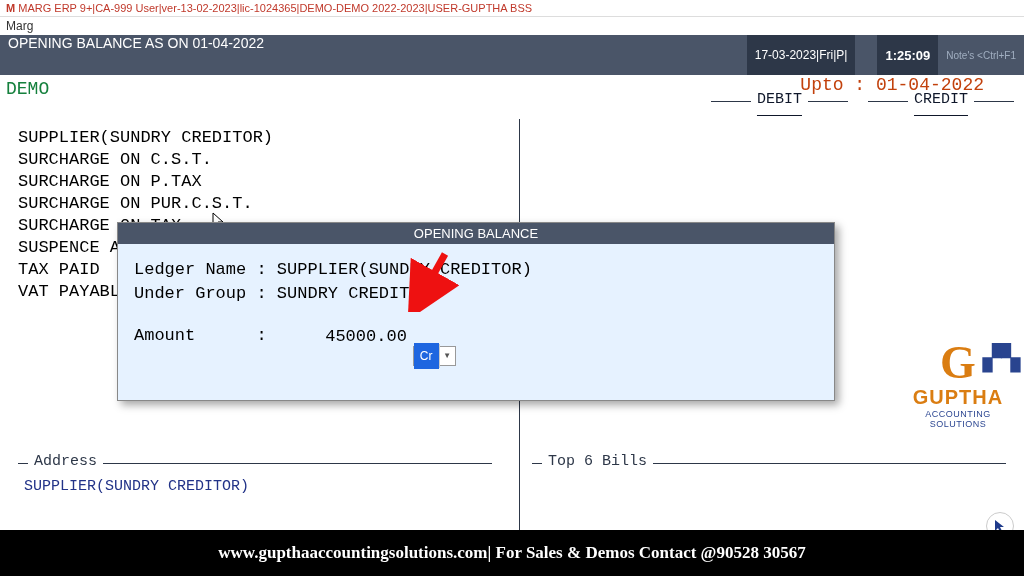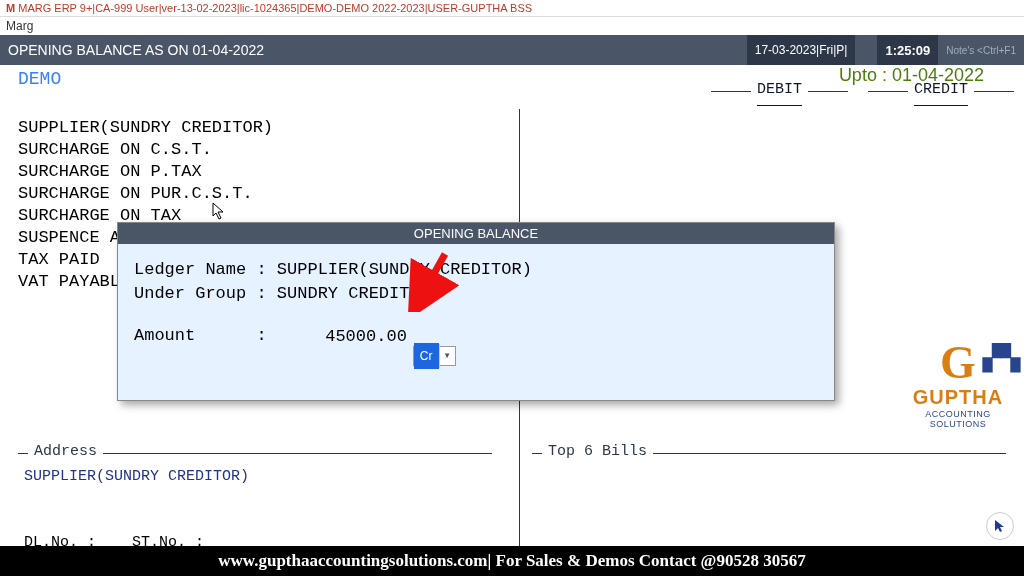--- a/index.html
+++ b/index.html
@@ -22,44 +22,43 @@
   .title-bar .m-icon { color: #c0392b; font-weight: bold; }
   .menu-bar {
     font-size: 12px;
     padding: 2px 6px;
     font-family: Arial, sans-serif;
     color: #333;
   }
   .header-row {
     background: #4a5568;
     color: #fff;
-    height: 30px;
-    display: flex;
-    align-items: center;
+    height: 40px;
+    display: flex;
     font-size: 14px;
     font-family: Arial, sans-serif;
   }
   .header-title { padding-left: 8px; flex: 1; }
   .header-date { background: #2d3748; padding: 0 8px; font-size: 12px; height: 100%; display: flex; align-items: center; }
   .header-time { background: #2d3748; padding: 0 8px; font-size: 13px; font-weight: bold; height: 100%; display: flex; align-items: center; margin-left: 22px; }
   .header-notes { background: #4a5568; color: #a0aec0; padding: 0 8px; font-size: 10px; height: 100%; display: flex; align-items: center; }
   .content {
     display: flex;
     position: relative;
     height: 490px;
   }
-  .company { color: #3b82f6; font-size: 18px; padding: 4px 18px; }
+  .company { color: #15803d; font-size: 18px; padding: 4px 6px; }
   .upto-row {
     position: absolute;
     right: 40px;
     top: 0;
-    color: #4d7c0f;
+    color: #c2410c;
     font-size: 18px;
     z-index: 1;
-    font-family: Liberation Sans, sans-serif;
+    font-family: Liberation Mono, monospace;
   }
   .dc-head {
     position: absolute;
     top: 26px;
     right: 10px;
     display: flex;
     color: #0f172a;
     font-size: 15px;
     font-family: "Courier New", monospace;
     text-decoration: underline;
@@ -236,21 +235,21 @@
     border: 1px solid #ccc;
     z-index: 80;
     display: flex;
     align-items: center;
     justify-content: center;
   }
   
   .footer {
     position: absolute;
     left: 0; right: 0; bottom: 0;
-    height: 30px;
+    height: 46px;
     background: #000;
     color: #fff;
     font-family: Georgia, "Times New Roman", serif;
     font-size: 17px;
     display: flex;
     align-items: center;
     justify-content: center;
     z-index: 100;
   }
   .footer b { font-weight: bold; }

